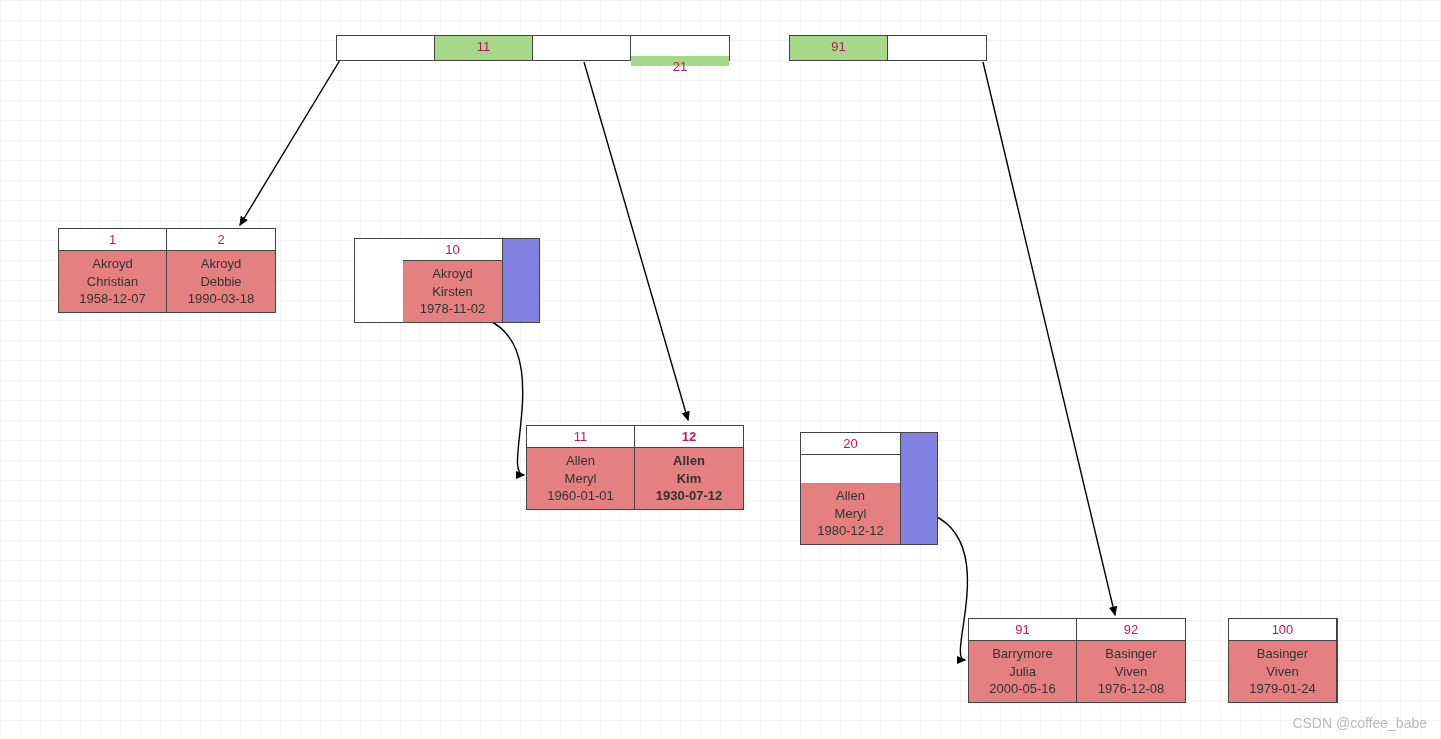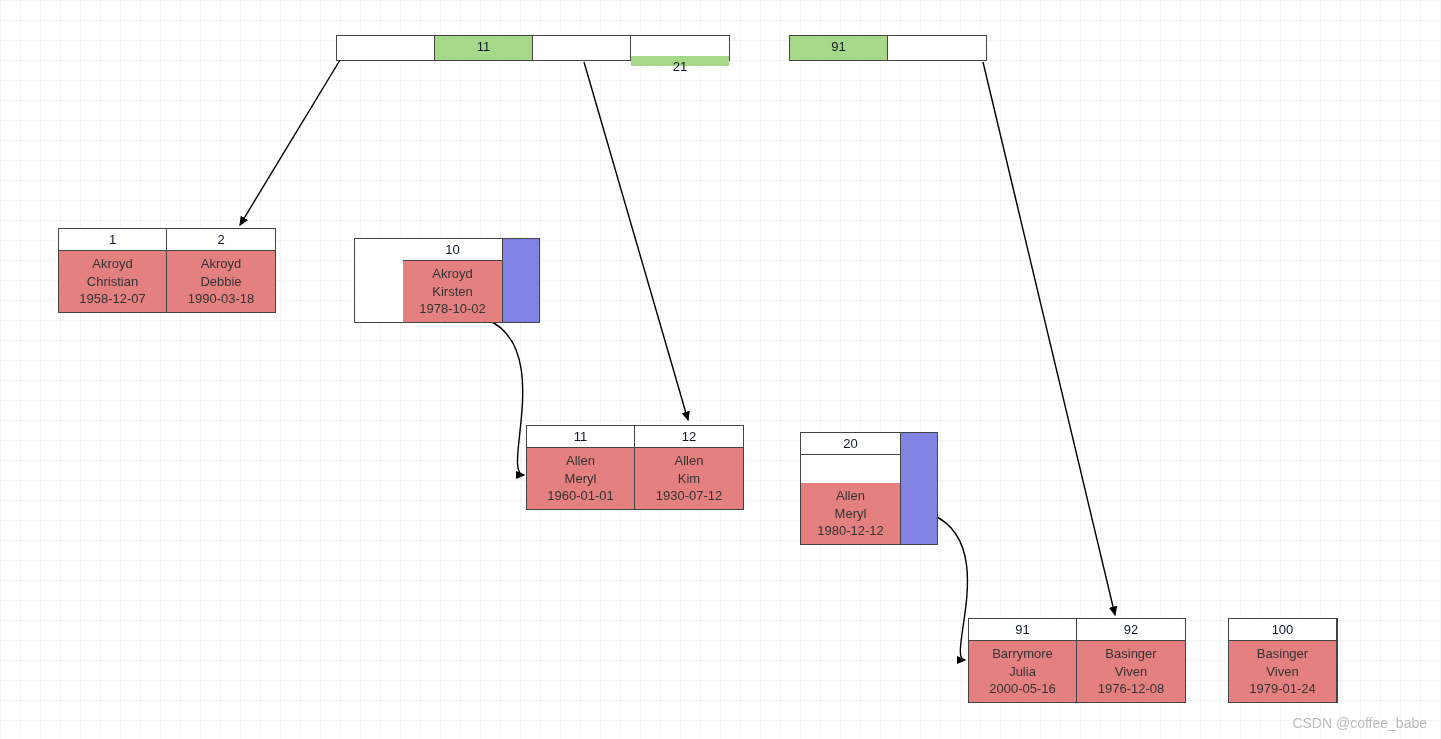--- a/index.html
+++ b/index.html
@@ -34,21 +34,21 @@
     display: flex;
     flex-direction: column;
     box-sizing: border-box;
   }
   .cell:last-child { border-right: none; }
   .cell-header {
     text-align: center;
     padding: 3px 6px;
     background: #fff;
     border-bottom: 1px solid #444;
-    color: #0f172a;
+    color: #be185d;
   }
   .cell-body {
     text-align: center;
     padding: 4px 6px;
     line-height: 1.35;
     color: #333;
   }
   .green { background: #a5d987; }
   .red { background: #e48080; }
   .blue { background: #8182e2; }
@@ -132,36 +132,36 @@
     </div>
   </div>
 </div>
 
 <div class="node" style="left:354px; top:238px;padding-left:48px;">
   <div class="cell" style="width:100px;">
     <div class="cell-header">10</div>
     <div class="cell-body red">
       <span>Akroyd</span><br>
       <span>Kirsten</span><br>
-      <span>1978-10-02</span>
+      <span>1978-11-02</span>
     </div>
   </div>
   <div class="cell blue" style="width:36px;"></div>
 </div>
 
 <div class="node" style="left:526px; top:425px;">
   <div class="cell" style="width:108px;">
     <div class="cell-header">11</div>
     <div class="cell-body red">
       <span>Allen</span><br>
       <span>Meryl</span><br>
       <span>1960-01-01</span>
     </div>
   </div>
-  <div class="cell" style="width:108px;">
+  <div class="cell" style="width:108px;font-weight:bold;">
     <div class="cell-header">12</div>
     <div class="cell-body red">
       <span>Allen</span><br>
       <span>Kim</span><br>
       <span>1930-07-12</span>
     </div>
   </div>
 </div>
 
 <div class="node" style="left:800px; top:432px;">

